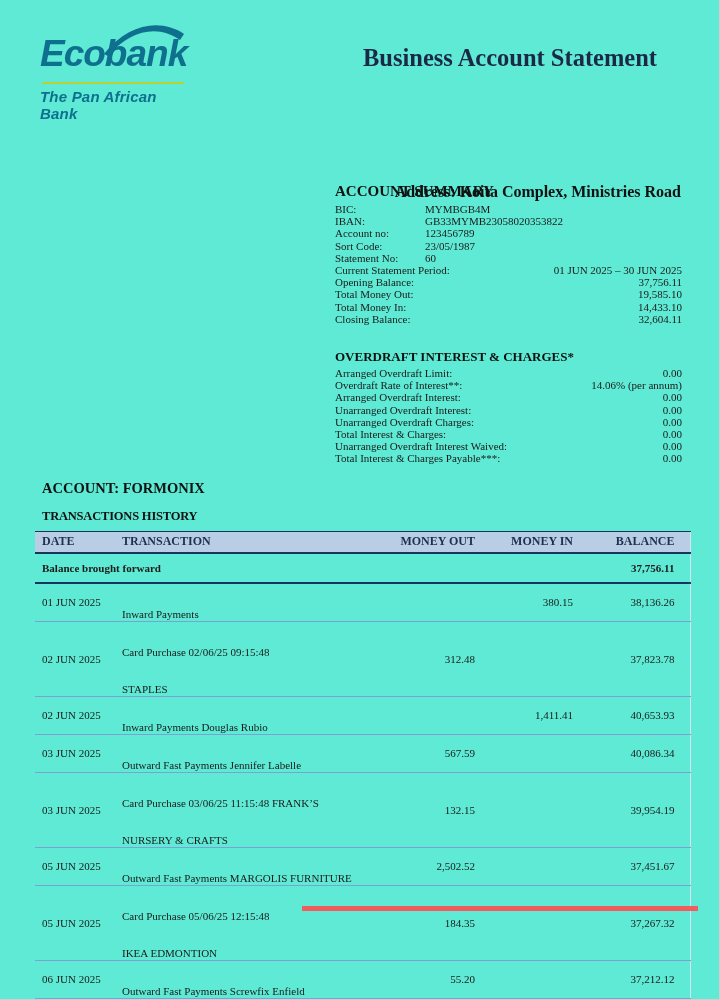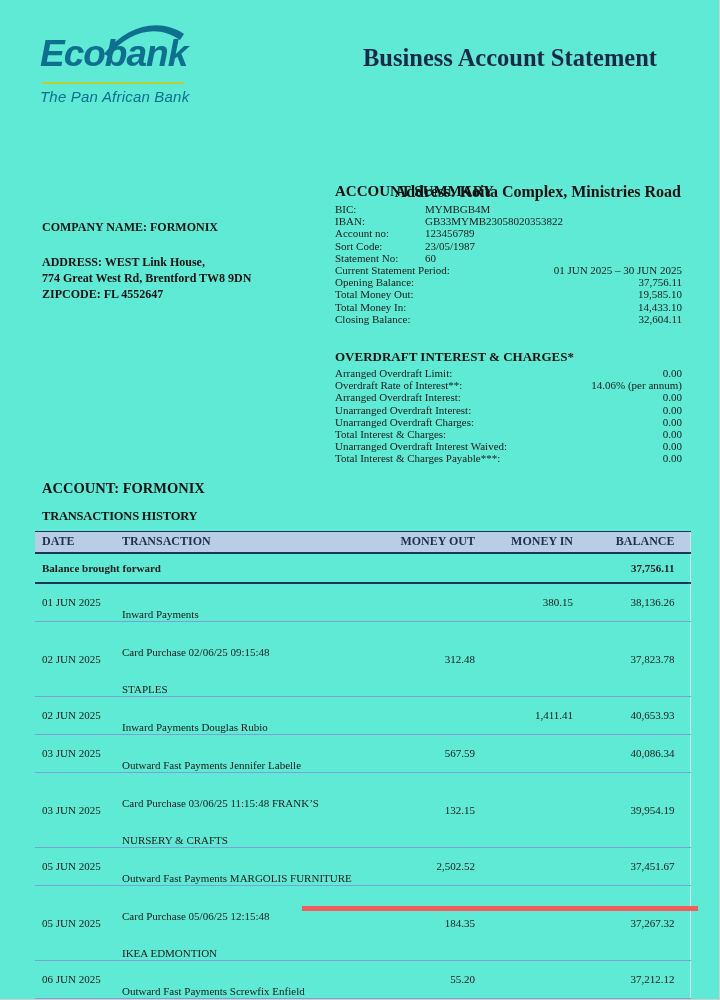--- a/index.html
+++ b/index.html
@@ -16,21 +16,21 @@
   .wordmark {
     position:relative;
     font-family:"Liberation Sans", sans-serif;
     font-style:italic; font-weight:600; font-size:37px;
     color:#0f6f8e; letter-spacing:-1px; line-height:52px;
   }
   .swoosh { position:absolute; left:62px; top:-8px; width:84px; height:38px; }
   .logo-rule { width:142px; height:2px; background:#bccf35; margin:2px 0 4px 2px; }
   .tagline {
     font-family:"Liberation Sans", sans-serif; font-style:italic;
-    font-weight:400; font-size:15px; color:#0f6f8e; letter-spacing:0.2px;
+    font-weight:700; font-size:15px; color:#0f6f8e; letter-spacing:0.2px;
   }
 
   
   .doc-title {
     position:absolute; left:330px; top:44px; width:360px;
     font-size:24.5px; font-weight:bold; color:#1b2947; text-align:center;
   }
   .contact {
     position:absolute; right:38px; top:138px; text-align:center;
     font-size:16px; font-weight:bold; line-height:16px; color:#111;margin-top:46px;
@@ -117,27 +117,20 @@
     <div class="logo-rule"></div>
     <div class="tagline">The Pan African Bank</div>
   </div>
 
   <div class="doc-title">Business Account Statement</div>
 
   <div class="contact">
     <div>Address: Koita Complex, Ministries Road</div>
   </div>
 
-  <div class="company">
-    <div>COMPANY NAME: FORMONIX</div>
-    <div class="gap"></div>
-    <div>ADDRESS: WEST Link House,</div>
-    <div>774 Great West Rd, Brentford TW8 9DN</div>
-    <div>ZIPCODE: FL 4552647</div>
-  </div>
 
   <div class="kv-block summary">
     <div class="kv-title">ACCOUNT SUMMARY</div>
     <div class="kv-row">
         <span class="lbl">BIC:</span>
         <span class="val-left">MYMBGB4M</span>
       </div>
     <div class="kv-row">
         <span class="lbl">IBAN:</span>
         <span class="val-left">GB33MYMB23058020353822</span>

